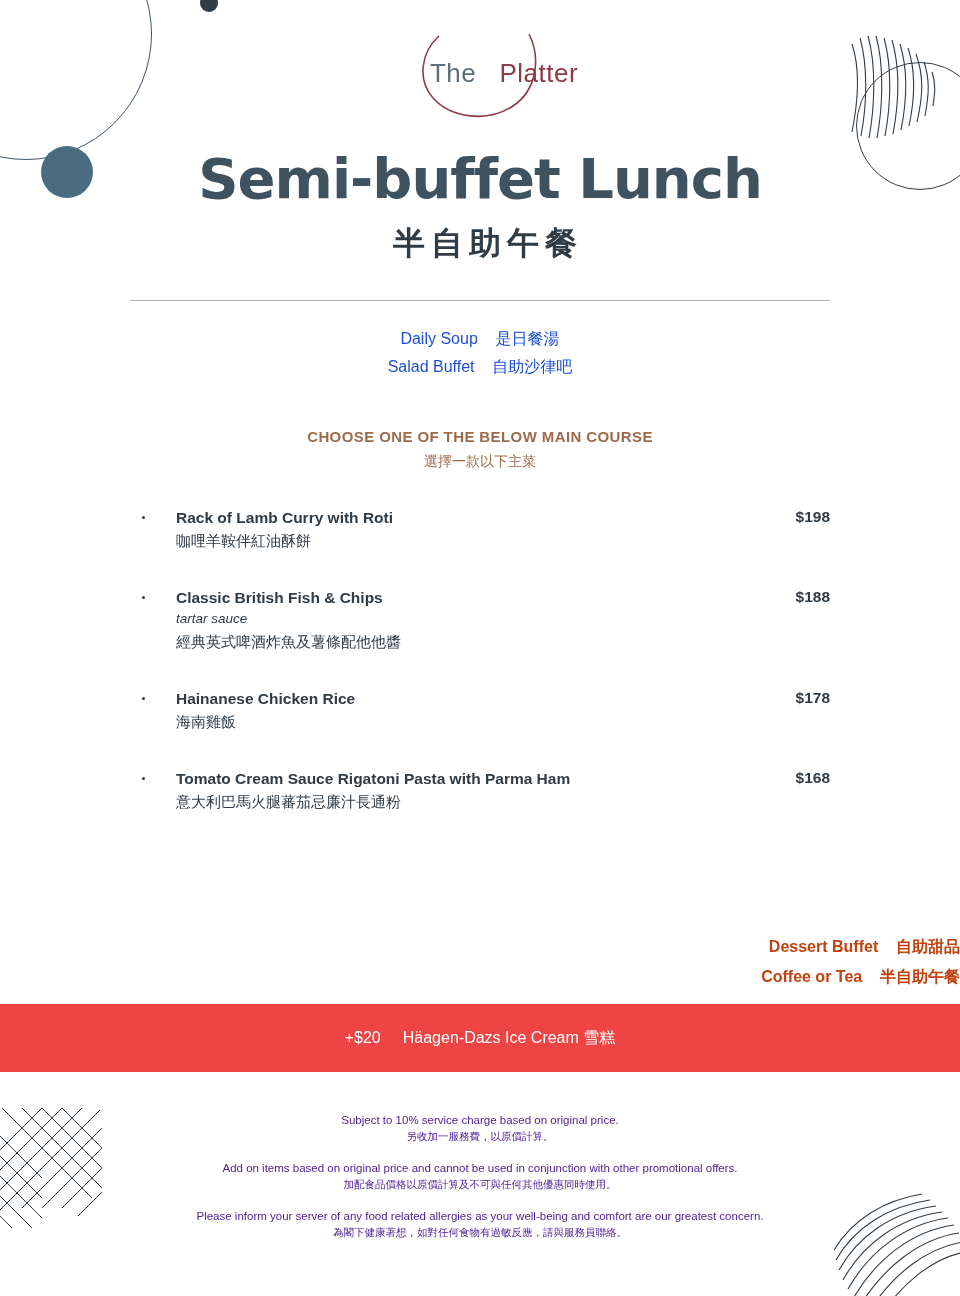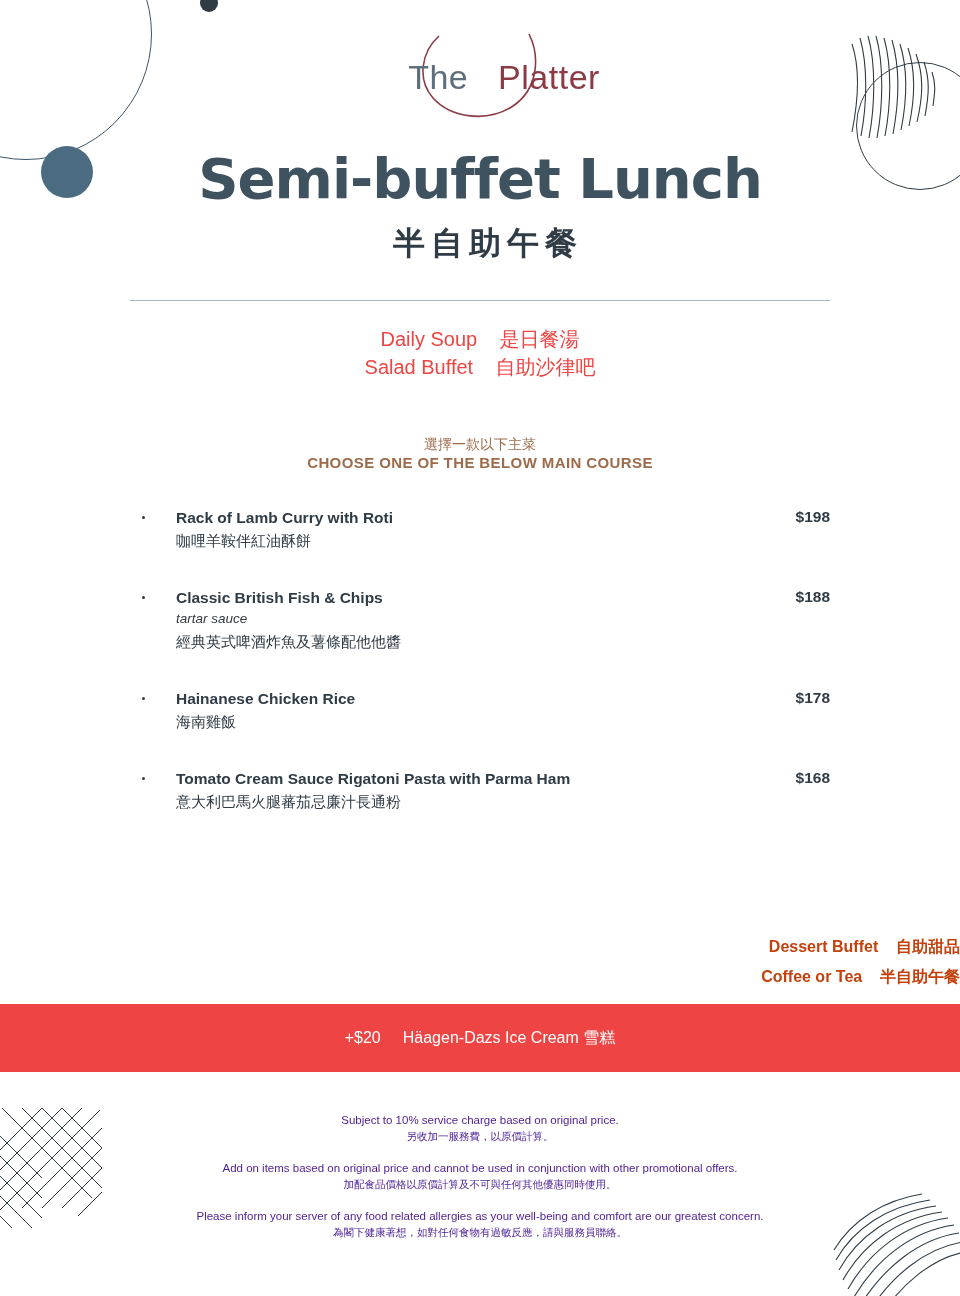--- a/index.html
+++ b/index.html
@@ -65,21 +65,21 @@
   }
   #logo-arc {
     position: absolute;
     left: 50%; top: 2px;
     transform: translateX(-50%);
     width: 126px; height: 92px;
   }
   .logo-text {
     position: relative;
     font-family: "Liberation Sans", sans-serif;
-    font-size: 34px;
+    font-size: 26px;
     letter-spacing: 0.5px;
     z-index: 2;
     padding-top: 32px;
     padding-left: 48px;
   }
   .logo-the { color: #5d6f7c; }
   .logo-platter { color: #8c3a44; }
 
   
   #title-en {
@@ -108,22 +108,22 @@
     left: 130px; right: 130px; top: 300px;
     height: 1px;
     background: #a9b4bc;
   }
 
   
   #starters {
     position: absolute;
     left: 0; right: 0; top: 326px;
     text-align: center;
-    font-size: 20px;
-    color: #ef4444;
+    font-size: 16px;
+    color: #1d4ed8;
     line-height: 26px;
   }
   #starters .row { margin-bottom: 2px; }
 
   
   #choose-header {
     position: absolute;
     left: 0; right: 0; top: 428px;
     text-align: center;
   }
@@ -289,22 +289,22 @@
     <span>是日餐湯</span>
   </div>
   <div class="row">
     <span>Salad Buffet</span>
     <span>&nbsp;&nbsp;</span>
     <span>自助沙律吧</span>
   </div>
 </div>
 
 <div id="choose-header">
+  <div id="choose-en">CHOOSE ONE OF THE BELOW MAIN COURSE</div>
   <div id="choose-zh">選擇一款以下主菜</div>
-  <div id="choose-en">CHOOSE ONE OF THE BELOW MAIN COURSE</div>
 </div>
 
 <div id="menu-list">
 
 
   <div class="menu-item">
     <span class="bullet"></span>
     <div class="name">Rack of Lamb Curry with Roti</div>
     <div class="name-zh">咖哩羊鞍伴紅油酥餅</div>
     <div class="price">$198</div>

